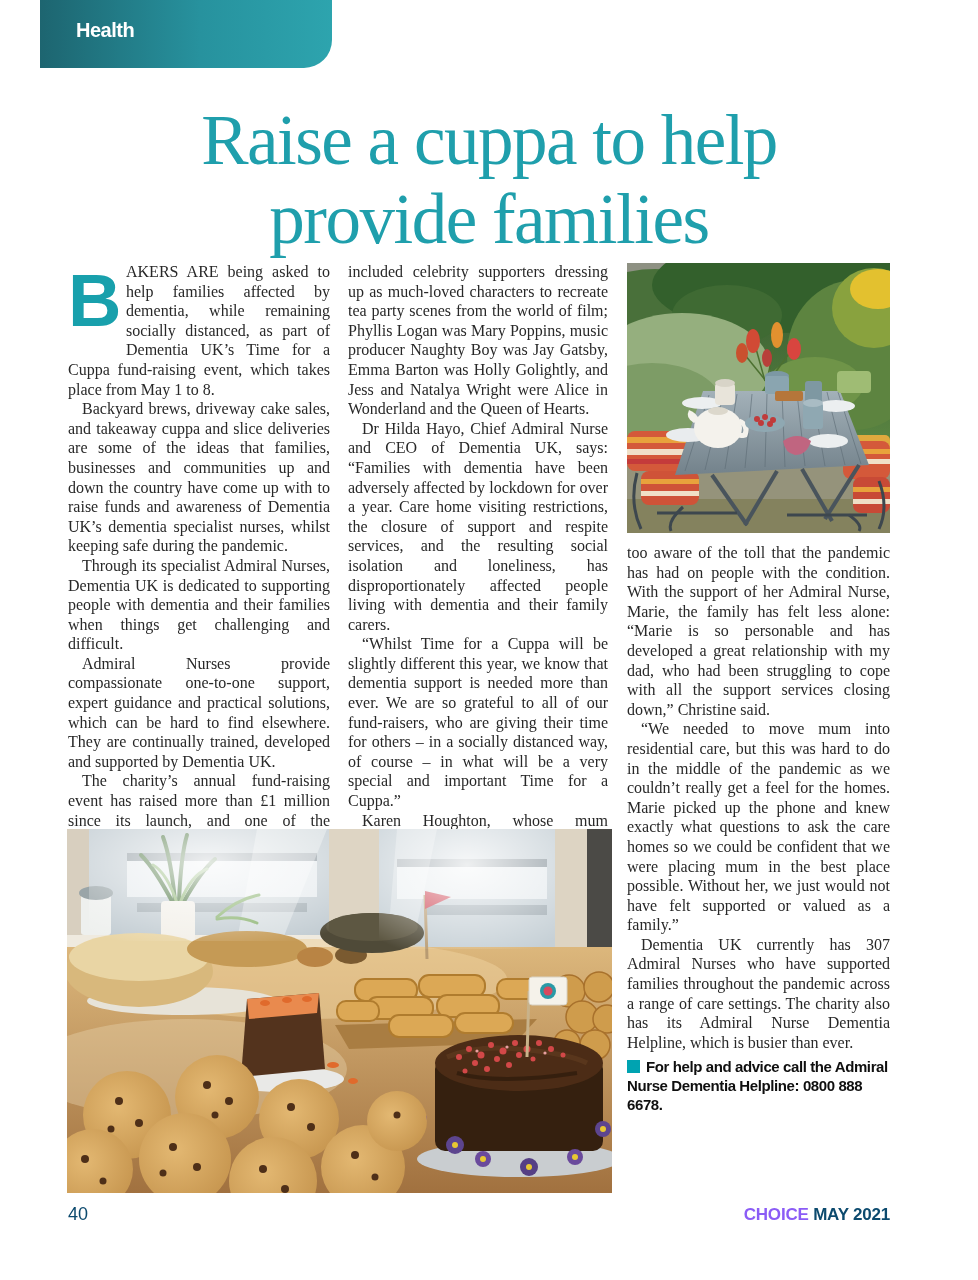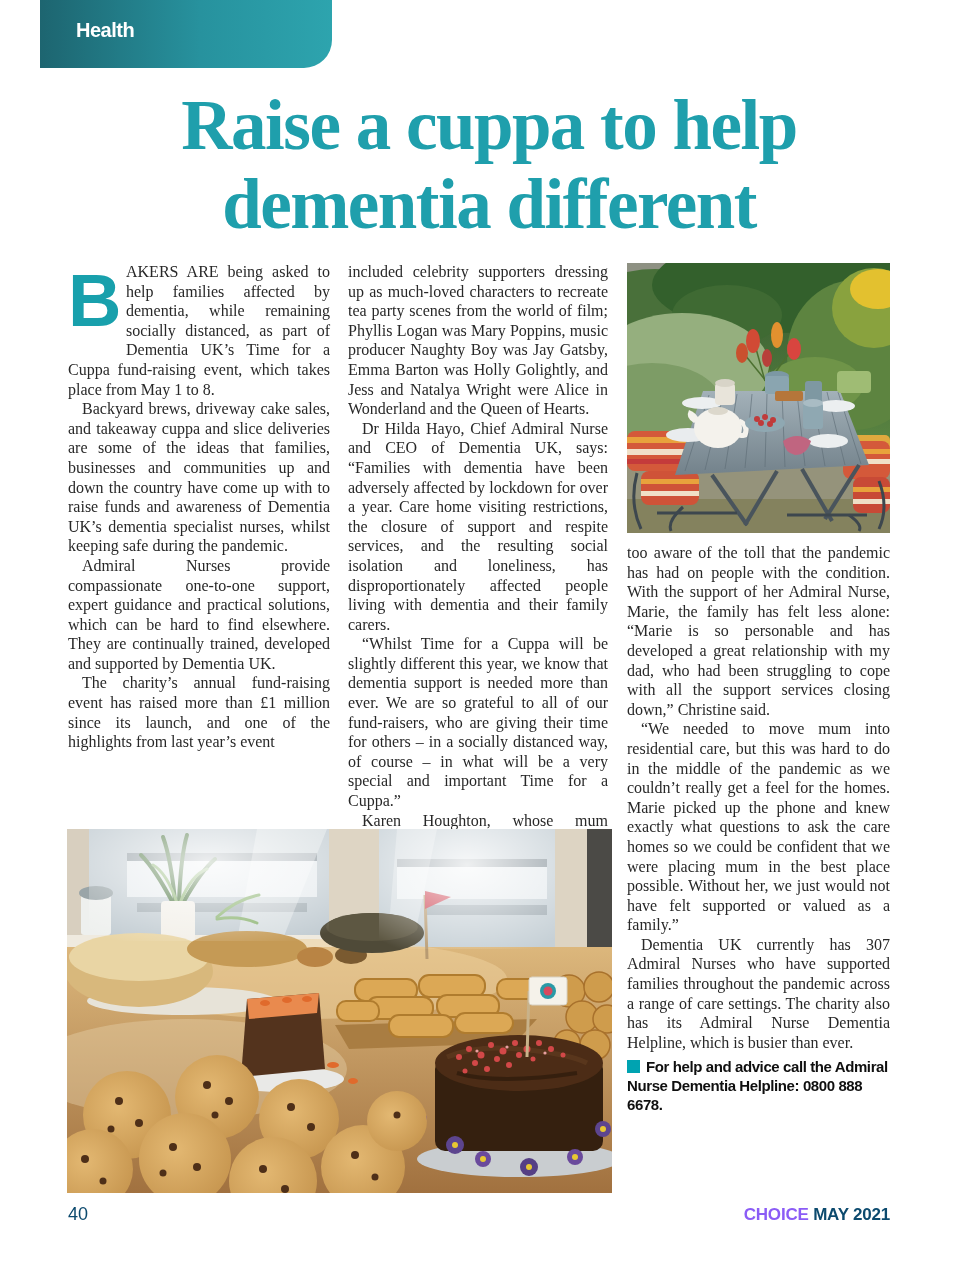--- a/index.html
+++ b/index.html
@@ -7,22 +7,22 @@
         font-family:"Liberation Serif", serif;}
 
   
   .banner{position:absolute;left:40px;top:0;width:292px;height:68px;
           background:linear-gradient(90deg,#1d6570 0%,#27929e 55%,#2da4ae 100%);
           border-radius:0 0 28px 0;}
   .banner-label{position:absolute;left:36px;top:19px;color:#ffffff;
           font-family:"Liberation Sans", sans-serif;font-weight:bold;font-size:20px;letter-spacing:-0.5px;}
 
   
-  .headline{position:absolute;left:0;top:86px;width:978px;text-align:center;
-          color:#1f9fac;font-family:"Liberation Serif", serif;font-weight:700;
+  .headline{position:absolute;left:0;top:101px;width:978px;text-align:center;
+          color:#1f9fac;font-family:"Liberation Serif", serif;font-weight:400;
           font-size:71px;line-height:79px;letter-spacing:-1.5px;}
 
   
   .col{position:absolute;top:262px;color:#282828;font-size:16px;line-height:19.6px;
        text-align:justify;}
   .col p{margin:0;}
   .col p.indent{text-indent:14px;}
   .col1{left:68px;width:262px;}
   .col2{left:348px;width:260px;}
   .col3{left:627px;top:543px;width:263px;}
@@ -56,21 +56,21 @@
 <body>
 
 <div class="page">
 
   <div class="banner">
     <div class="banner-label">Health</div>
   </div>
 
   <div class="headline">
     <div>Raise a cuppa to help</div>
-    <div>dementia different</div>
+    <div>provide families</div>
   </div>
 
   <div class="photo photo-garden" role="img" aria-label="Tea party table laid out in a sunny garden with teapot, mugs and flowers">
     <svg viewBox="0 0 263 270" width="263" height="270" preserveAspectRatio="none">
       <defs>
         <linearGradient id="gfol" x1="0" y1="0" x2="0" y2="1">
           <stop offset="0" stop-color="#33582e"></stop>
             <stop offset="1" stop-color="#6d9a4c"></stop>
         </linearGradient>
         <linearGradient id="gtab" x1="0" y1="0" x2="0" y2="1">
@@ -185,20 +185,21 @@
           <path d="M160 252 L240 252"></path>
       </g>
     </svg>
   </div>
 
   <div class="col col1">
     <p>
       <span class="dropcap">B</span><span>AKERS ARE being asked to help families affected by dementia, while remaining socially distanced, as part of Dementia UK’s Time for a Cuppa fund-raising event, which takes place from May 1 to 8.</span>
     </p>
     <p class="indent">Backyard brews, driveway cake sales, and takeaway cuppa and slice deliveries are some of the ideas that families, businesses and communities up and down the country have come up with to raise funds and awareness of Dementia UK’s dementia specialist nurses, whilst keeping safe during the pandemic.</p>
+    <p class="indent">Through its specialist Admiral Nurses, Dementia UK is dedicated to supporting people with dementia and their families when things get challenging and difficult.</p>
     <p class="indent">Admiral Nurses provide compassionate one-to-one support, expert guidance and practical solutions, which can be hard to find elsewhere. They are continually trained, developed and supported by Dementia UK.</p>
     <p class="indent">The charity’s annual fund-raising event has raised more than £1 million since its launch, and one of the highlights from last year’s event</p>
   </div>
 
   <div class="col col2">
     <p>included celebrity supporters dressing up as much-loved characters to recreate tea party scenes from the world of film; Phyllis Logan was Mary Poppins, music producer Naughty Boy was Jay Gatsby, Emma Barton was Holly Golightly, and Jess and Natalya Wright were Alice in Wonderland and the Queen of Hearts.</p>
     <p class="indent">Dr Hilda Hayo, Chief Admiral Nurse and CEO of Dementia UK, says: “Families with dementia have been adversely affected by lockdown for over a year. Care home visiting restrictions, the closure of support and respite services, and the resulting social isolation and loneliness, has disproportionately affected people living with dementia and their family carers.</p>
     <p class="indent">“Whilst Time for a Cuppa will be slightly different this year, we know that dementia support is needed more than ever. We are so grateful to all of our fund-raisers, who are giving their time for others – in a socially distanced way, of course – in what will be a very special and important Time for a Cuppa.”</p>
     <p class="indent">Karen Houghton, whose mum Christine lives with dementia, is only</p>
   </div>

